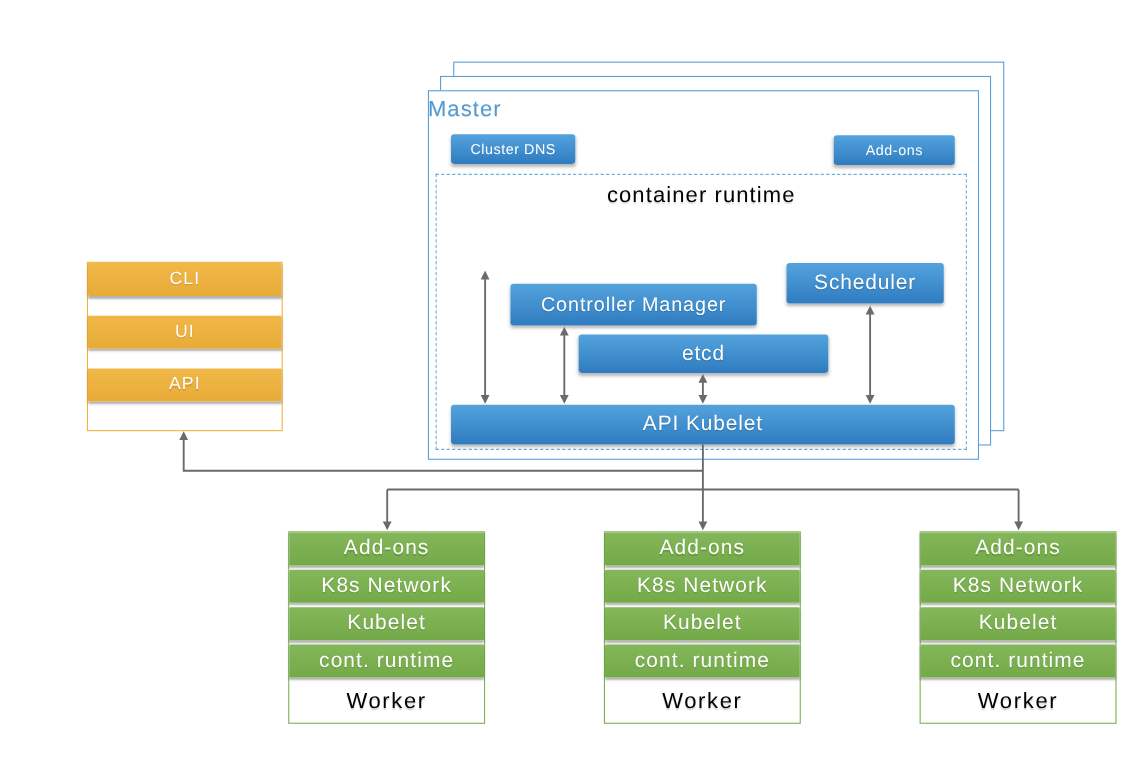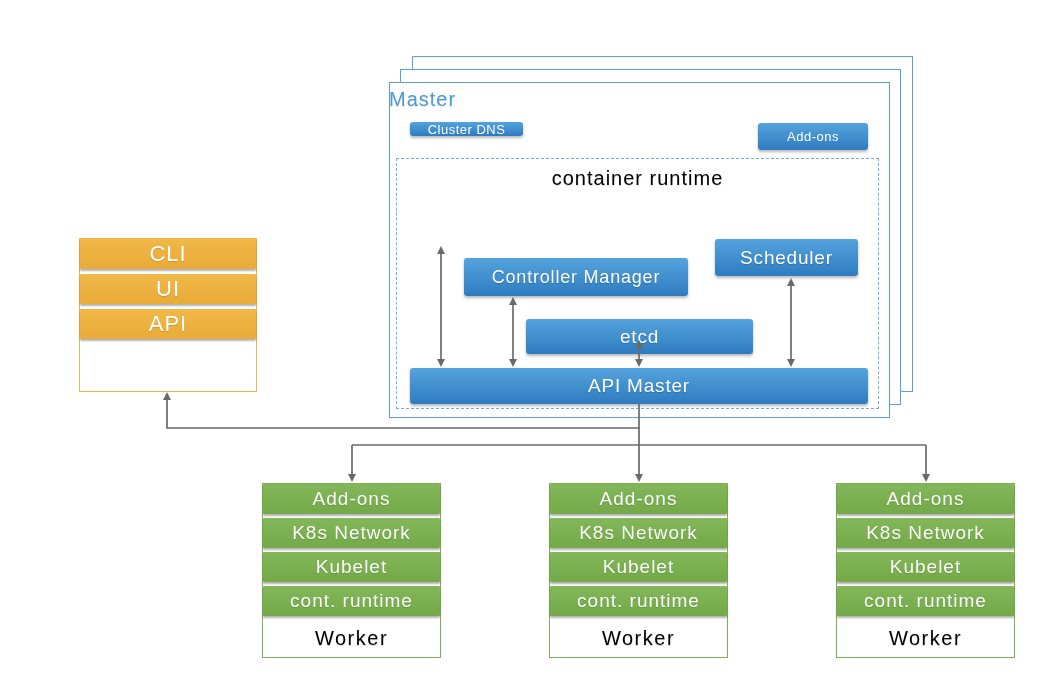--- a/index.html
+++ b/index.html
@@ -39,22 +39,22 @@
     color:#ffffff;display:flex;align-items:center;justify-content:center;
     letter-spacing:0.8px;box-shadow:0 2px 3px rgba(50,50,50,0.35);
     text-shadow:0 1px 1px rgba(0,0,0,0.2);
   }
   
   .stack{
     position:absolute;box-sizing:border-box;background:#ffffff;
   }
   .stack.orange{left:79px;top:238px;width:178px;height:154px;border:1px solid #efb445;}
   .stack .row{
-    height:30px;margin-bottom:5px;display:flex;align-items:center;justify-content:center;
-    color:#ffffff;font-size:22px;letter-spacing:1px;
+    height:30px;margin-bottom:18px;display:flex;align-items:center;justify-content:center;
+    color:#ffffff;font-size:16px;letter-spacing:1px;
     box-shadow:0 2px 2px rgba(0,0,0,0.3);text-shadow:0 1px 1px rgba(0,0,0,0.15);
     border-radius:1px;
   }
   .stack.orange .row{background:linear-gradient(#f0b848,#e9ab38);}
   .stack .base-label{
     display:flex;align-items:center;justify-content:center;
     font-size:20px;letter-spacing:1.5px;
     text-shadow:0 1px 1px rgba(0,0,0,0.18);
   }
   .stack.orange .base-label{height:44px;color:#efb445;}
@@ -72,30 +72,30 @@
 <body>
 
 <div class="canvas">
 
   <div class="master-layer" style="left:412px;top:56px;"></div>
   <div class="master-layer" style="left:400px;top:69px;"></div>
   <div class="master-layer" style="left:389px;top:82px;"></div>
 
   <div class="master-title">Master</div>
 
-  <div class="badge" style="left:410px;top:122px;width:113px;height:14px;">Cluster DNS</div>
+  <div class="badge" style="left:410px;top:122px;width:113px;height:27px;">Cluster DNS</div>
   <div class="badge" style="left:758px;top:123px;width:110px;height:27px;">Add-ons</div>
 
   <div class="dashed-box"></div>
   <div class="runtime-title">container runtime</div>
 
   <div class="blue-box" style="left:464px;top:258px;width:224px;height:38px;font-size:18px;">Controller Manager</div>
-  <div class="blue-box" style="left:526px;top:304px;width:227px;height:35px;font-size:19px;margin-top:15px;">etcd</div>
+  <div class="blue-box" style="left:526px;top:304px;width:227px;height:35px;font-size:19px;">etcd</div>
   <div class="blue-box" style="left:715px;top:239px;width:143px;height:37px;font-size:19px;">Scheduler</div>
-  <div class="blue-box" style="left:410px;top:368px;width:458px;height:36px;font-size:19px;">API Master</div>
+  <div class="blue-box" style="left:410px;top:368px;width:458px;height:36px;font-size:19px;">API Kubelet</div>
 
   <div class="stack orange">
     <div class="row">CLI</div>
     <div class="row">UI</div>
     <div class="row">API</div>
   </div>
 
   <div class="stack green" id="worker-1">
     <div class="row">Add-ons</div>
     <div class="row">K8s Network</div>

